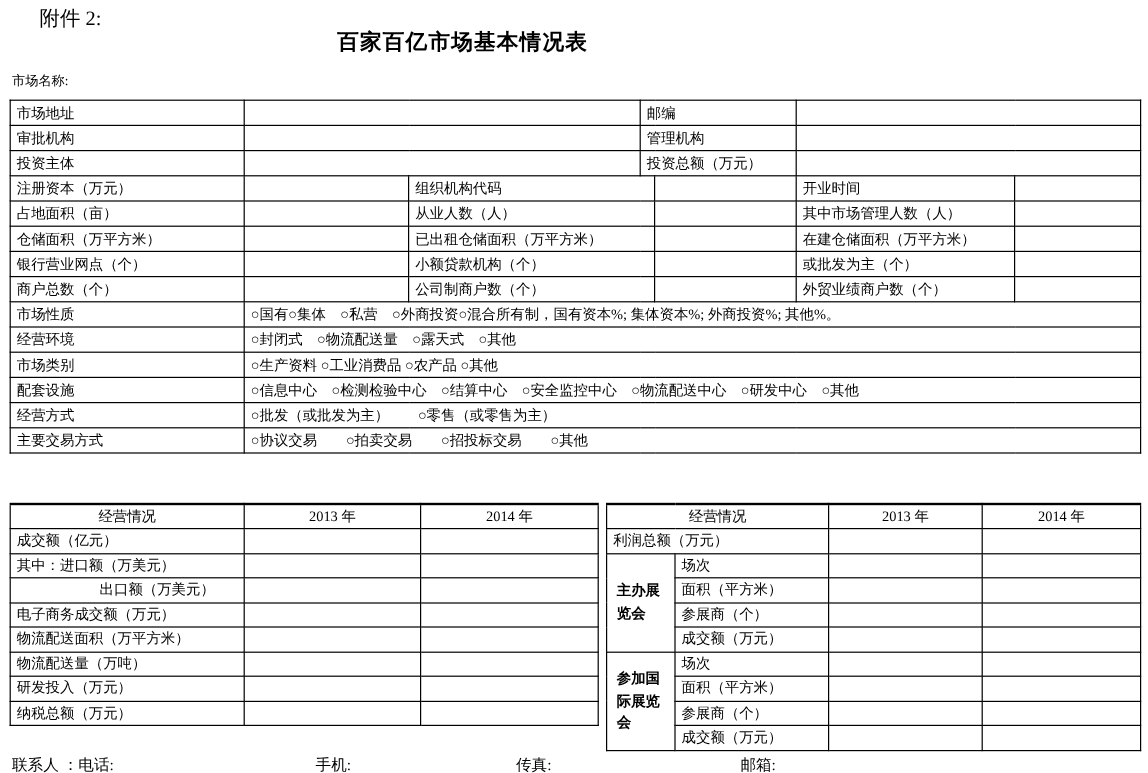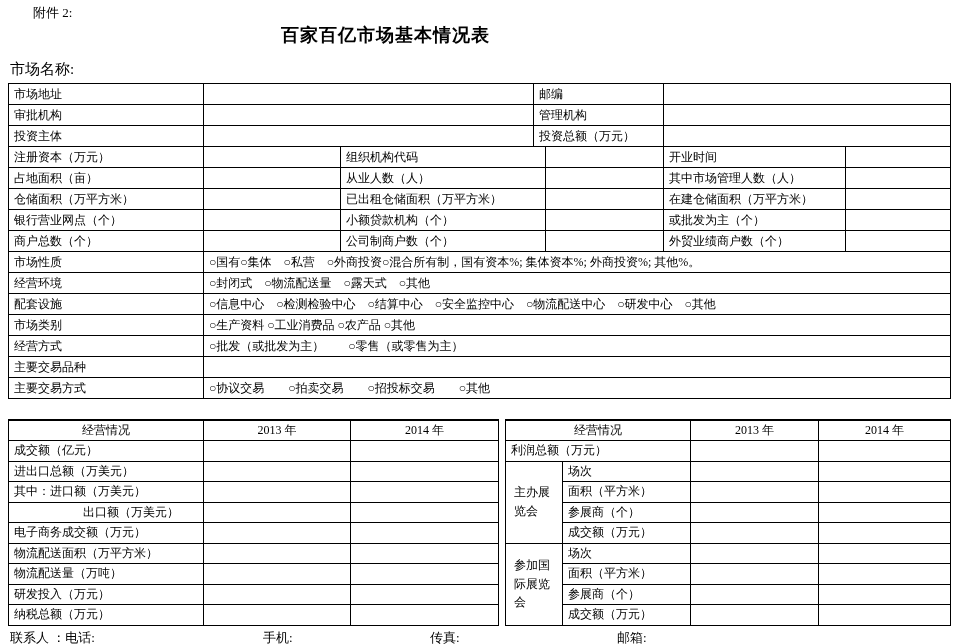--- a/index.html
+++ b/index.html
@@ -1,38 +1,38 @@
 <!DOCTYPE html>
 <html><head>
 <meta charset="utf-8">
 <style>
   html,body{margin:0;padding:0;background:#fff;}
   .page{
     position:relative;width:957px;height:644px;background:#ffffff;
     font-family:"Liberation Serif","DejaVu Serif",serif;color:#000;
     overflow:hidden;
   }
-  .attachment{position:absolute;left:33px;top:4px;font-size:13px;}
+  .attachment{position:absolute;left:33px;top:4px;font-size:17px;}
   .title{position:absolute;left:0;top:23px;width:771px;text-align:center;
          font-size:18px;font-weight:bold;letter-spacing:1px;}
-  .market-name{position:absolute;left:10px;top:60px;font-size:15px;}
+  .market-name{position:absolute;left:10px;top:60px;font-size:11px;}
 
   table{border-collapse:collapse;table-layout:fixed;position:absolute;background:#fff;}
   td{border:1px solid #000;font-size:12px;padding:0 2px 0 5px;vertical-align:middle;
      overflow:hidden;white-space:nowrap;line-height:1.05;}
 
   .main{left:8px;top:83px;width:942px;}
   .main tr{height:21px;margin-top:12px;}
 
   .dl{left:8px;top:419px;width:490px;border-top:2px solid #000;}
   .dr{left:505px;top:419px;width:445px;border-top:2px solid #000;}
   .dl tr,.dr tr{height:20.5px;}
 
   td.hdr{text-align:center;padding:0;}
-  td.grp{white-space:normal;word-break:break-all;padding:0 4px 0 8px;line-height:1.55;}
+  td.grp{white-space:normal;word-break:break-all;padding:0 4px 0 8px;line-height:1.55;font-weight:bold;}
   td.indent{padding-left:74px;}
   .footer-line{position:absolute;top:629px;left:0;width:957px;font-size:13px;}
   .footer-line span{position:absolute;top:0;white-space:nowrap;}
   .f-contact{left:10px;} .f-mobile{left:263px;} .f-fax{left:430px;} .f-email{left:617px;}
 </style>
 </head>
 <body>
 
 <div class="page">
 
@@ -114,34 +114,30 @@
 
     <tr>
       <td>市场性质</td>
       <td colspan="6">○国有○集体　○私营　○外商投资○混合所有制，国有资本%; 集体资本%; 外商投资%; 其他%。</td>
     </tr>
     <tr>
       <td>经营环境</td>
       <td colspan="6">○封闭式　○物流配送量　○露天式　○其他</td>
     </tr>
     <tr>
+      <td>市场类别</td>
+      <td colspan="6">○生产资料 ○工业消费品 ○农产品 ○其他</td>
+    </tr>
+    <tr>
       <td>配套设施</td>
       <td colspan="6">○信息中心　○检测检验中心　○结算中心　○安全监控中心　○物流配送中心　○研发中心　○其他</td>
     </tr>
     <tr>
-      <td>市场类别</td>
-      <td colspan="6">○生产资料 ○工业消费品 ○农产品 ○其他</td>
-    </tr>
-    <tr>
       <td>经营方式</td>
       <td colspan="6">○批发（或批发为主）　　○零售（或零售为主）</td>
-    </tr>
-    <tr>
-      <td>主要交易品种</td>
-      <td colspan="6"></td>
     </tr>
     <tr>
       <td>主要交易方式</td>
       <td colspan="6">○协议交易　　○拍卖交易　　○招投标交易　　○其他</td>
     </tr>
   </tbody>
     </table>
 
   <table class="dl">
     <colgroup>
@@ -150,25 +146,20 @@
         <col style="width:148px">
       </colgroup>
     <tbody>
         <tr>
       <td class="hdr">经营情况</td>
       <td class="hdr">2013 年</td>
       <td class="hdr">2014 年</td>
     </tr>
     <tr>
       <td>成交额（亿元）</td>
-      <td></td>
-      <td></td>
-    </tr>
-    <tr>
-      <td>进出口总额（万美元）</td>
       <td></td>
       <td></td>
     </tr>
     <tr>
       <td>其中：进口额（万美元）</td>
       <td></td>
       <td></td>
     </tr>
     <tr>
       <td class="indent">出口额（万美元）</td>

